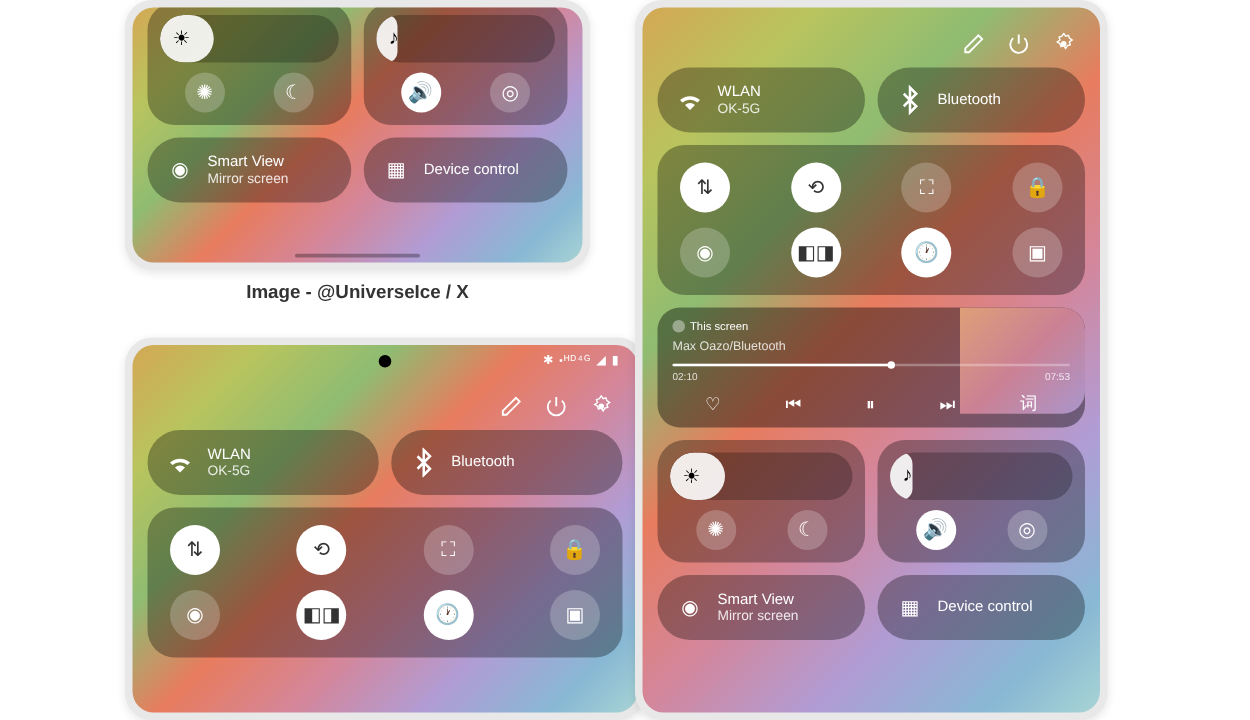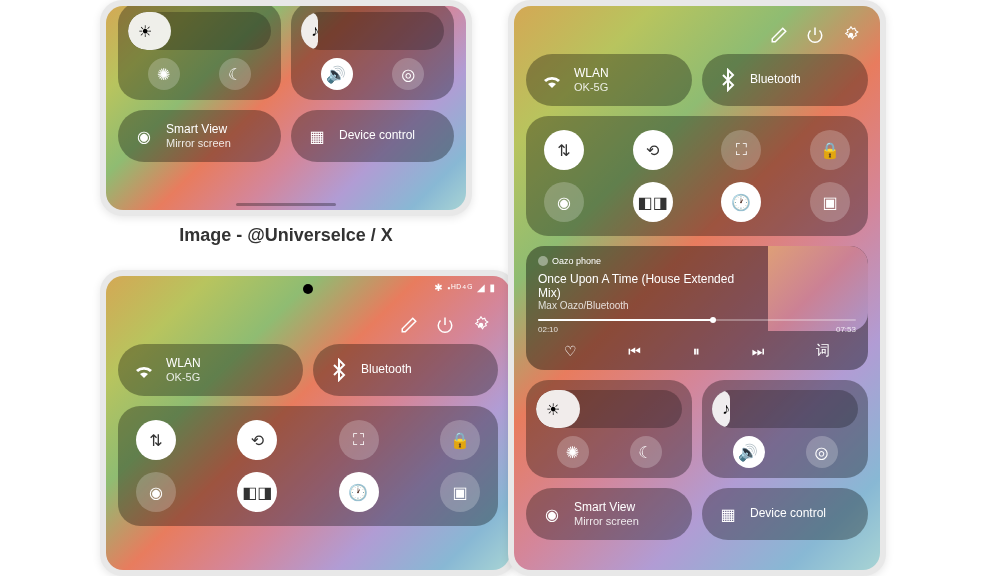--- a/index.html
+++ b/index.html
@@ -2,21 +2,21 @@
 <html><head>
 <meta charset="utf-8">
 <style>
 *{margin:0;padding:0;box-sizing:border-box;font-family:-apple-system,BlinkMacSystemFont,sans-serif}
 body{width:1000px;height:576px;background:#fff;position:relative;overflow:hidden}
 .phone{position:absolute;border-radius:22px;background:#e8e8e8;padding:6px;box-shadow:0 2px 8px rgba(0,0,0,0.1)}
 .screen{width:100%;height:100%;border-radius:17px;overflow:hidden;position:relative;background:linear-gradient(135deg,#d4a855 0%,#b8c45e 15%,#8fbc72 30%,#e87c5e 45%,#d4869a 60%,#b19cd4 75%,#88b8d4 90%,#a8d4d4 100%)}
 .phone-left-top{left:100px;top:0;width:372px;height:216px}
 .phone-left-bot{left:100px;top:270px;width:416px;height:306px}
 .phone-right{left:508px;top:0;width:378px;height:576px}
-.credit{position:absolute;left:100px;top:225px;width:372px;text-align:center;font-weight:700;font-size:18px;color:#333}
+.credit{position:absolute;left:100px;top:225px;width:372px;text-align:center;font-weight:700;font-size:15px;color:#333}
 .notch{position:absolute;left:50%;top:8px;transform:translateX(-50%);width:10px;height:10px;background:#000;border-radius:50%}
 .status{position:absolute;top:6px;right:14px;color:#fff;font-size:10px;letter-spacing:1px}
 .cc{position:absolute;left:0;right:0;padding:8px 12px}
 .topbar{display:flex;justify-content:flex-end;gap:18px;padding:4px 8px 10px 0}
 .icn{width:18px;height:18px;display:flex;align-items:center;justify-content:center;color:#fff}
 .row{display:flex;gap:10px;margin-bottom:10px}
 .pill{flex:1;background:rgba(0,0,0,0.32);border-radius:26px;height:52px;display:flex;align-items:center;padding:0 14px;color:#fff}
 .pill-icon{width:24px;height:24px;margin-right:10px;display:flex;align-items:center;justify-content:center}
 .pill-text{display:flex;flex-direction:column;line-height:1.1}
 .pill-title{font-size:12px;font-weight:400}
@@ -221,22 +221,21 @@
 <div class="grid-row">
 <div class="gicon goff">◉</div>
 <div class="gicon gon">◧◨</div>
 <div class="gicon gon">🕐</div>
 <div class="gicon goff">▣</div>
 </div>
 </div>
 <div class="music">
 <div class="mart"></div>
 <div style="position:relative;z-index:1;width:62%">
-<div class="msrc">Oazo phone</div>
-<div class="mtitle">Once Upon A Time (House Extended Mix)</div>
+<div class="msrc">This screen</div>
 <div class="martist">Max Oazo/Bluetooth</div>
 </div>
 <div style="position:relative;z-index:1">
 <div class="mprog">
               <div class="mprog-fill"></div>
             </div>
 <div class="mtimes">
               <span>02:10</span>
               <span>07:53</span>
             </div>

